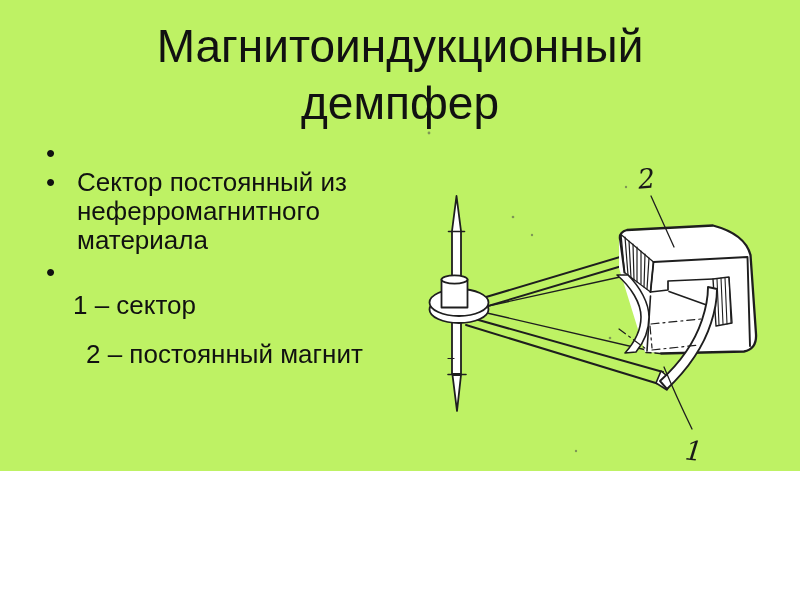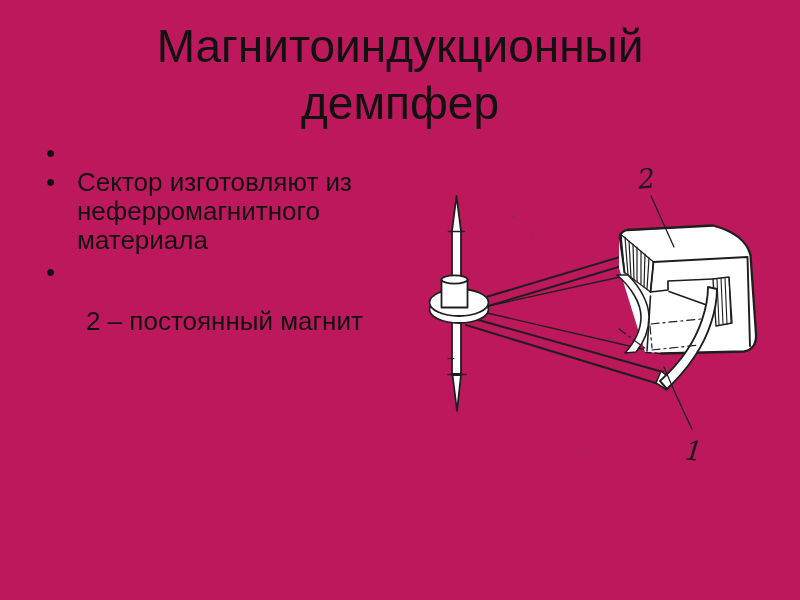--- a/index.html
+++ b/index.html
@@ -1,17 +1,17 @@
 <!DOCTYPE html>
 <html><head>
 <meta charset="utf-8">
 <style>
   html,body{margin:0;padding:0;width:800px;height:600px;overflow:hidden;background:#fff;}
   .slide{
-    position:relative;width:800px;height:600px;background:#be185d;
+    position:relative;width:800px;height:471px;background:#bef264;
     font-family:"Liberation Sans", sans-serif;color:#111;
   }
   .title{
     position:absolute;left:0;right:0;top:18px;margin:0;
     font-size:46px;line-height:57px;font-weight:400;text-align:center;
     white-space:pre-line;letter-spacing:0;
   }
   .content{
     position:absolute;left:40px;top:139px;width:352px;
     font-size:26px;line-height:29px;
@@ -39,27 +39,28 @@
 
   <h1 class="title">Магнитоиндукционный
 демпфер</h1>
 
   <div class="content">
     <div class="bullet-row">
       <span class="bullet-dot">•</span>
     </div>
     <div class="bullet-row">
       <span class="bullet-dot">•</span>
-      <span class="bullet-text">Сектор изготовляют из
+      <span class="bullet-text">Сектор постоянный из
 неферромагнитного
 материала</span>
     </div>
     <div class="bullet-row b3">
       <span class="bullet-dot">•</span>
     </div>
+    <div class="sub-item sub1">1 – сектор</div>
     <div class="sub-item sub2">2 – постоянный магнит</div>
   </div>
 
   <div class="figure">
     <svg viewBox="395 120 385 360" xmlns="http://www.w3.org/2000/svg">
 
       <g class="ink">
         <path d="M466,303 L650,248" stroke-width="2"></path>
         <path d="M468,312 L652,257" stroke-width="2"></path>
         <path d="M488,306 L620,277" stroke-width="1.4"></path>

